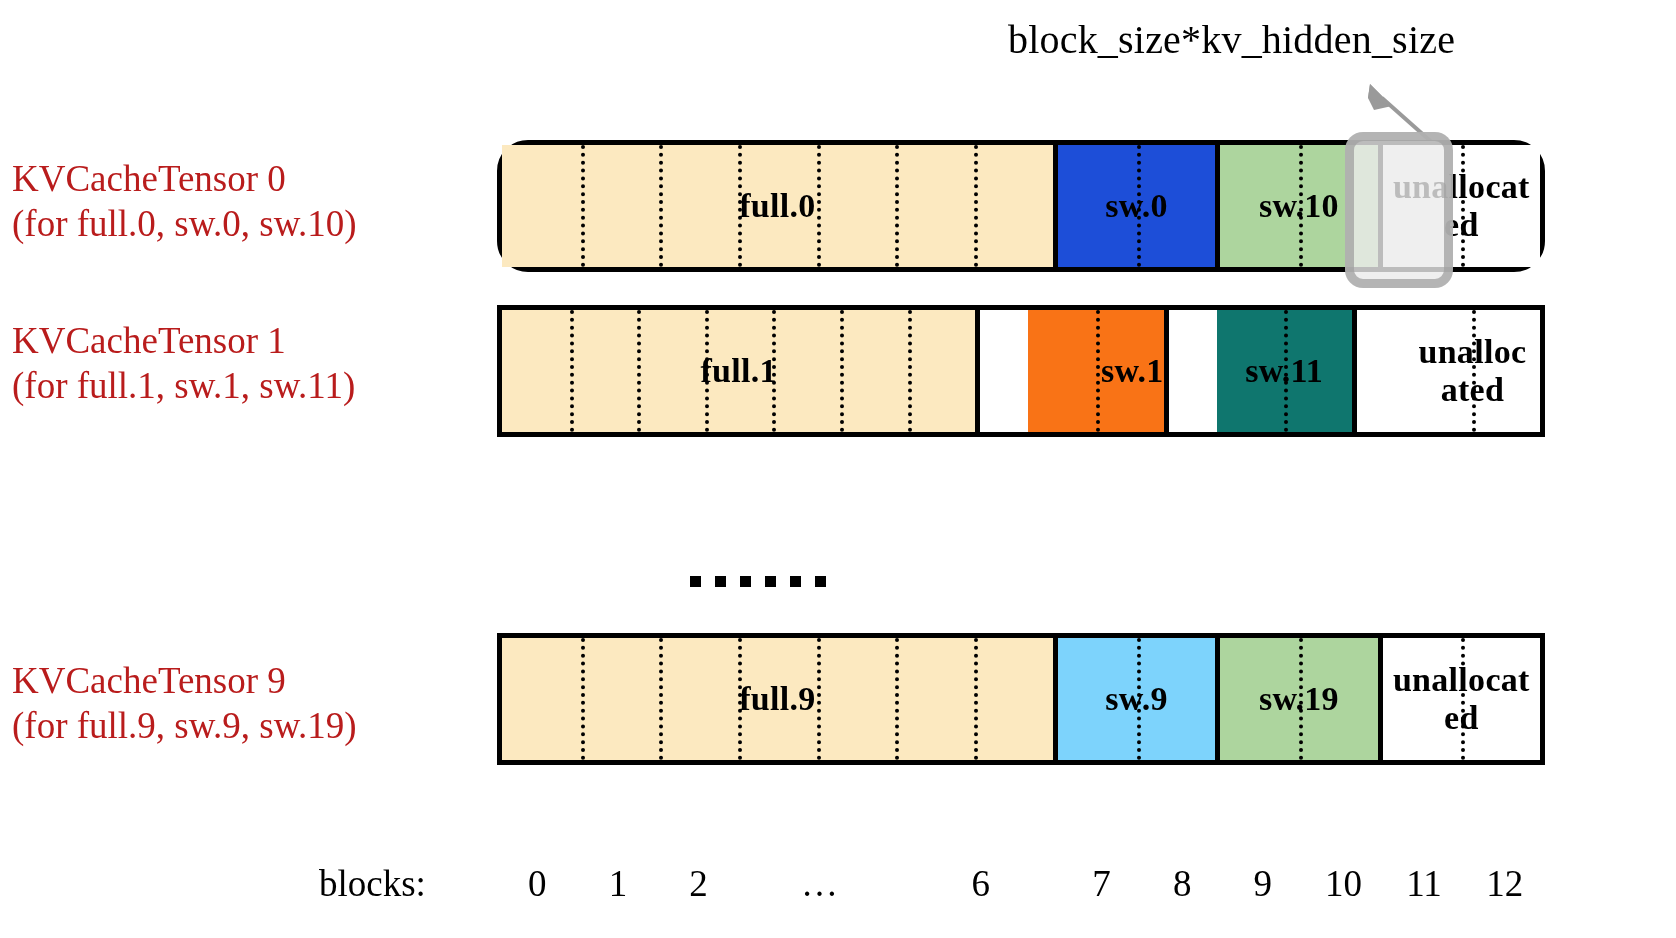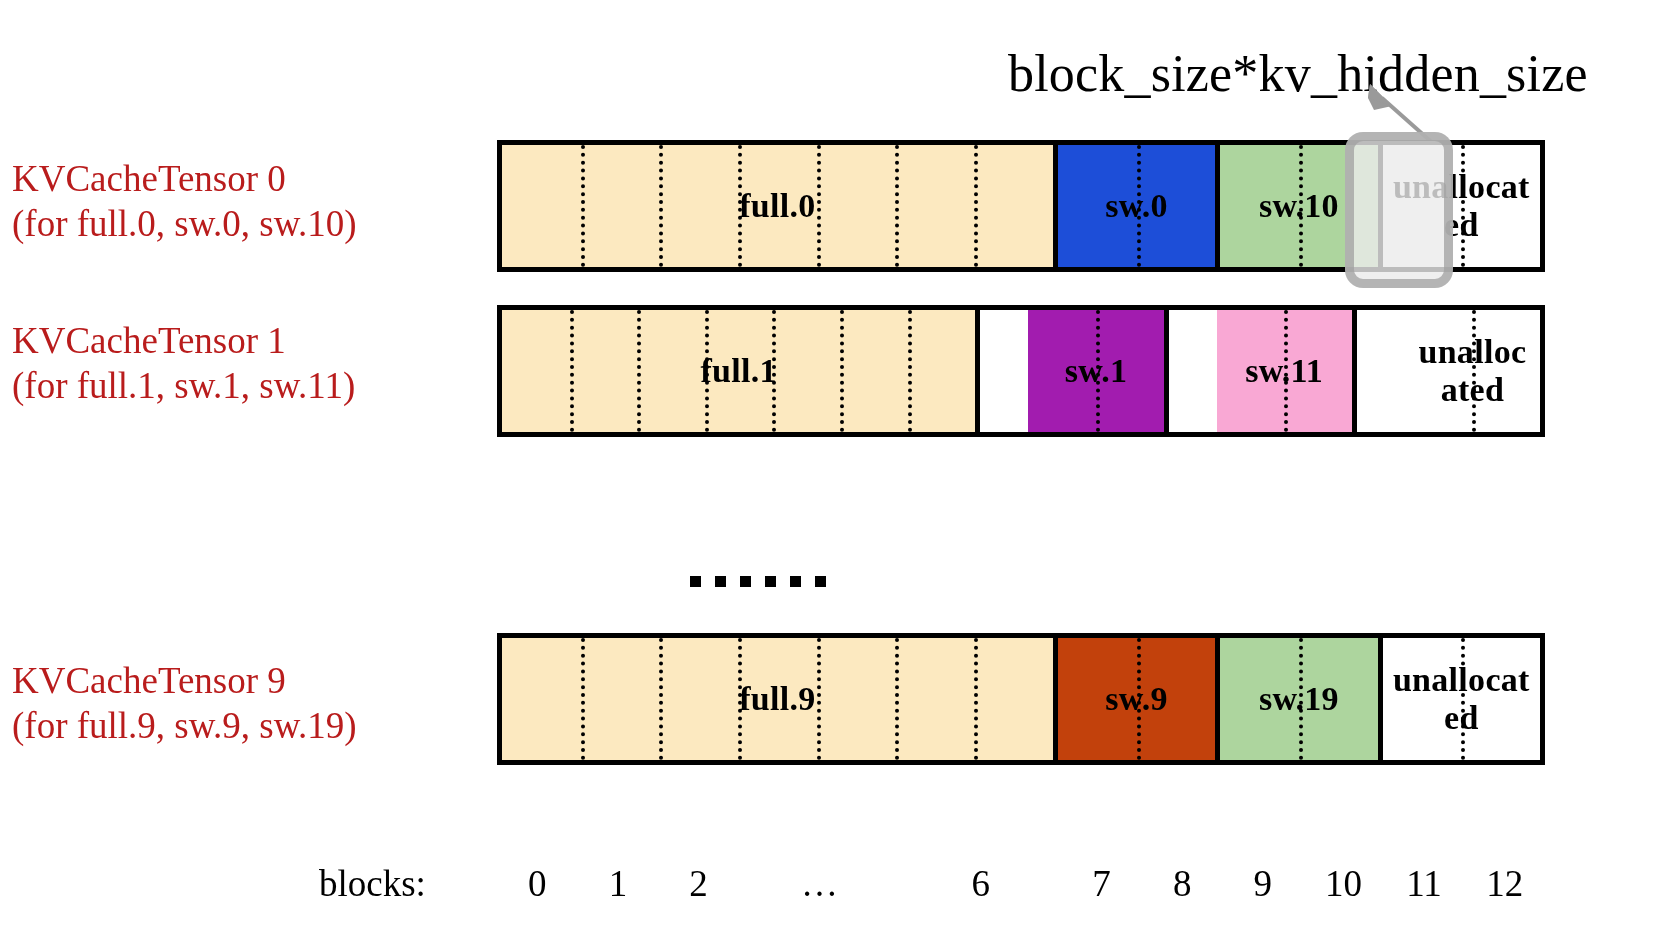--- a/index.html
+++ b/index.html
@@ -14,25 +14,24 @@
     background: #ffffff;
     font-family: "Liberation Serif", "DejaVu Serif", serif;
     overflow: hidden;
   }
 
   
   .annotation-label {
     position: absolute;
     left: 1008px;
     top: 16px;
-    font-size: 52px;
+    font-size: 40px;
     color: #000000;
     white-space: nowrap;
     letter-spacing: 0.2px;
-    margin-top: 28px;
   }
 
   
   .annotation-arrow {
     position: absolute;
     left: 1340px;
     top: 72px;
     width: 120px;
     height: 80px;
     pointer-events: none;
@@ -159,21 +158,21 @@
   <svg class="annotation-arrow" viewBox="0 0 120 80">
     <line x1="96" y1="74" x2="42" y2="26" stroke="#9A9A9A" stroke-width="4"></line>
     <polygon points="30,12 52,34 34,38 28,26" fill="#9A9A9A"></polygon>
     <polygon points="30,12 52,34 28,26" fill="#9A9A9A"></polygon>
   </svg>
 
   <div class="row-label" style="left:12px; top:156px;">
     <span class="l1">KVCacheTensor 0</span>
     <span class="l2">(for full.0, sw.0, sw.10)</span>
   </div>
-  <div class="bar" id="bar0" style="top:140px;">
+  <div class="bar" id="bar0" style="top:140px;border-radius:31px;">
       <div class="seg" style="flex: 7 1 0px; background: rgb(252, 233, 192);">
         <div class="dotted" style="left: 14.2857%;"></div>
         <div class="dotted" style="left: 28.5714%;"></div>
         <div class="dotted" style="left: 42.8571%;"></div>
         <div class="dotted" style="left: 57.1429%;"></div>
         <div class="dotted" style="left: 71.4286%;"></div>
         <div class="dotted" style="left: 85.7143%;"></div>
         <div class="seg-label">full.0</div>
       </div>
       <div class="seg" style="flex: 2 1 0px; background: #1d4ed8;">
@@ -199,25 +198,25 @@
   <div class="bar" id="bar1" style="top:305px;gap:48px;">
       <div class="seg" style="flex: 7 1 0px; background: rgb(252, 233, 192);">
         <div class="dotted" style="left: 14.2857%;"></div>
         <div class="dotted" style="left: 28.5714%;"></div>
         <div class="dotted" style="left: 42.8571%;"></div>
         <div class="dotted" style="left: 57.1429%;"></div>
         <div class="dotted" style="left: 71.4286%;"></div>
         <div class="dotted" style="left: 85.7143%;"></div>
         <div class="seg-label">full.1</div>
       </div>
-      <div class="seg" style="flex: 2 1 0px; background: #a21caf;">
+      <div class="seg" style="flex: 2 1 0px; background: #f97316; justify-content: flex-end;">
         <div class="dotted" style="left: 50%;"></div>
         <div class="seg-label">sw.1</div>
       </div>
-      <div class="seg" style="flex: 2 1 0px; background: #f9a8d4;">
+      <div class="seg" style="flex: 2 1 0px; background: #0f766e;">
         <div class="dotted" style="left: 50%;"></div>
         <div class="seg-label">sw.11</div>
       </div>
       <div class="seg" style="flex: 2 1 0px; background: rgb(255, 255, 255);">
         <div class="dotted" style="left: 50%;"></div>
         <div class="seg-label wrap">unallocated</div>
       </div>
     </div>
 
   <div class="ellipsis-row" id="ellipsis">
@@ -236,21 +235,21 @@
   <div class="bar" id="bar2" style="top:633px;justify-content:space-between;">
       <div class="seg" style="flex: 7 1 0px; background: rgb(252, 233, 192);">
         <div class="dotted" style="left: 14.2857%;"></div>
         <div class="dotted" style="left: 28.5714%;"></div>
         <div class="dotted" style="left: 42.8571%;"></div>
         <div class="dotted" style="left: 57.1429%;"></div>
         <div class="dotted" style="left: 71.4286%;"></div>
         <div class="dotted" style="left: 85.7143%;"></div>
         <div class="seg-label">full.9</div>
       </div>
-      <div class="seg" style="flex: 2 1 0px; background: #c2410c;">
+      <div class="seg" style="flex: 2 1 0px; background: #7dd3fc;">
         <div class="dotted" style="left: 50%;"></div>
         <div class="seg-label">sw.9</div>
       </div>
       <div class="seg" style="flex: 2 1 0px; background: rgb(173, 213, 158);">
         <div class="dotted" style="left: 50%;"></div>
         <div class="seg-label">sw.19</div>
       </div>
       <div class="seg" style="flex: 2 1 0px; background: rgb(255, 255, 255);">
         <div class="dotted" style="left: 50%;"></div>
         <div class="seg-label wrap">unallocated</div>

